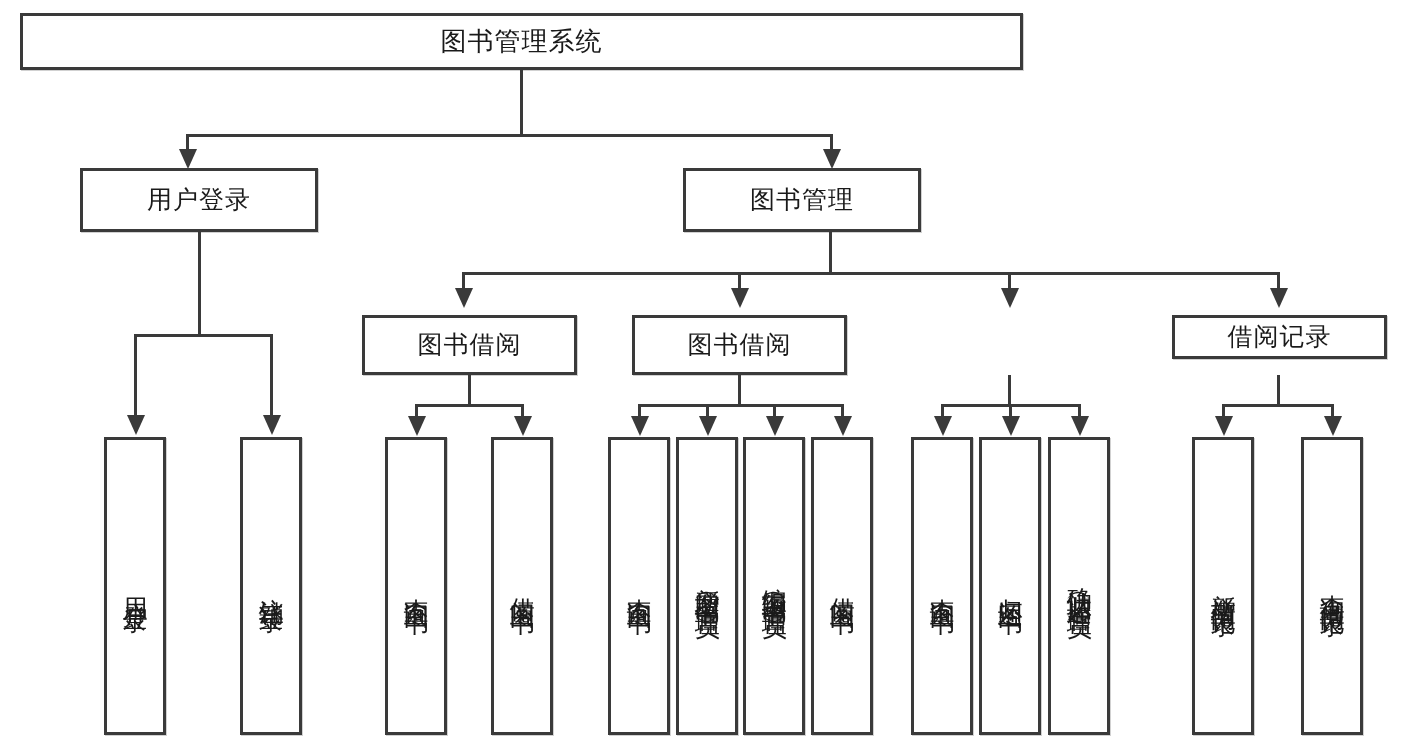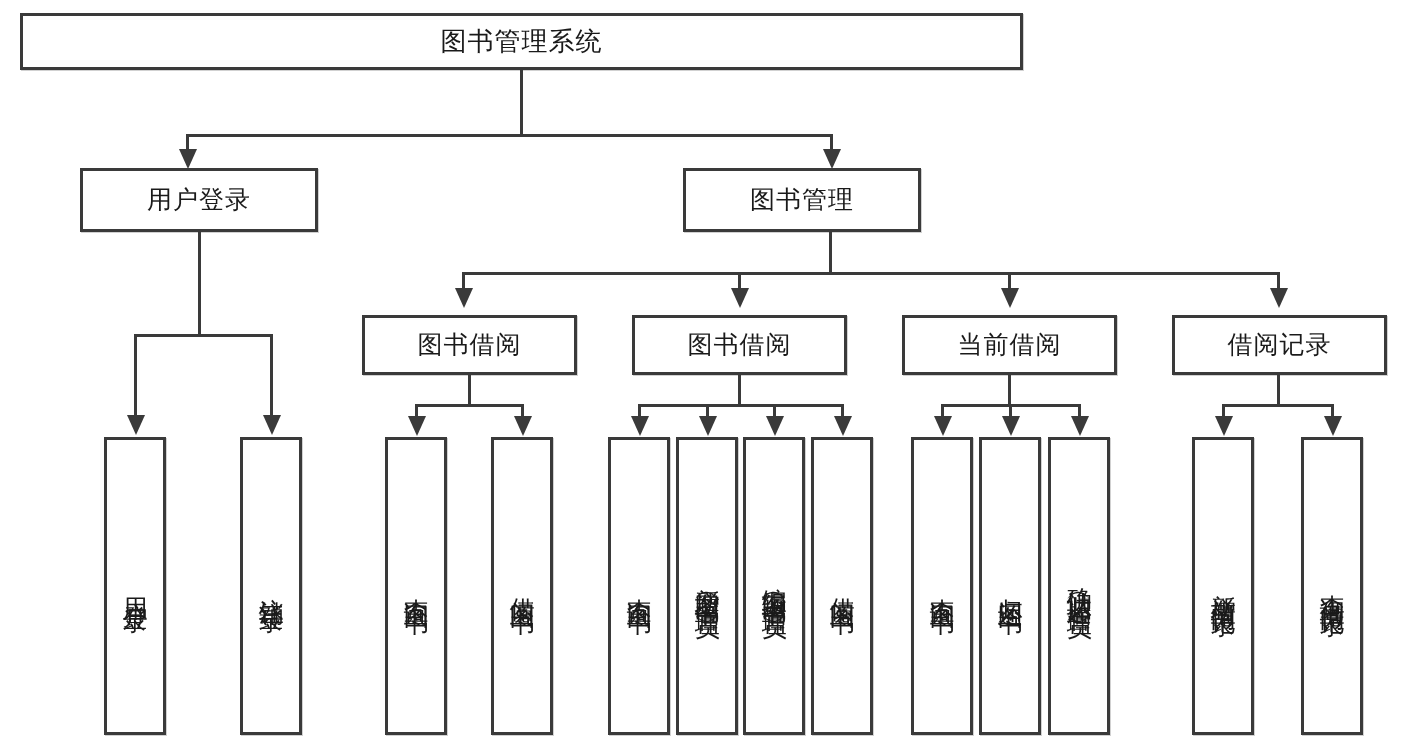--- a/index.html
+++ b/index.html
@@ -119,24 +119,21 @@
   <div class="arrow" style="left:1001px; top:288px;"></div>
   <div class="edge edge-v" style="left:1277px; top:272px; width:3px; height:18px;"></div>
   <div class="arrow" style="left:1270px; top:288px;"></div>
 
   <div class="node node-h" style="left:362px; top:315px; width:215px; height:60px;">
     <span>图书借阅</span>
   </div>
   <div class="node node-h" style="left:632px; top:315px; width:215px; height:60px;">
     <span>图书借阅</span>
   </div>
-  <div class="node node-h" style="left:902px; top:315px; width:215px; height:60px;">
-    <span>当前借阅</span>
-  </div>
-  <div class="node node-h" style="left:1172px; top:315px; width:215px; height:60px;">
+  <div class="node node-h" style="left:1172px; top:315px; width:215px; height:44px;">
     <span>借阅记录</span>
   </div>
 
   <div class="edge edge-v" style="left:468px; top:375px; width:3px; height:29px;"></div>
   <div class="edge edge-h" style="left:415px; top:404px; width:109px; height:3px;"></div>
   <div class="edge edge-v" style="left:415px; top:404px; width:3px; height:15px;"></div>
   <div class="arrow" style="left:408px; top:416px;"></div>
   <div class="edge edge-v" style="left:521px; top:404px; width:3px; height:15px;"></div>
   <div class="arrow" style="left:514px; top:416px;"></div>
 

